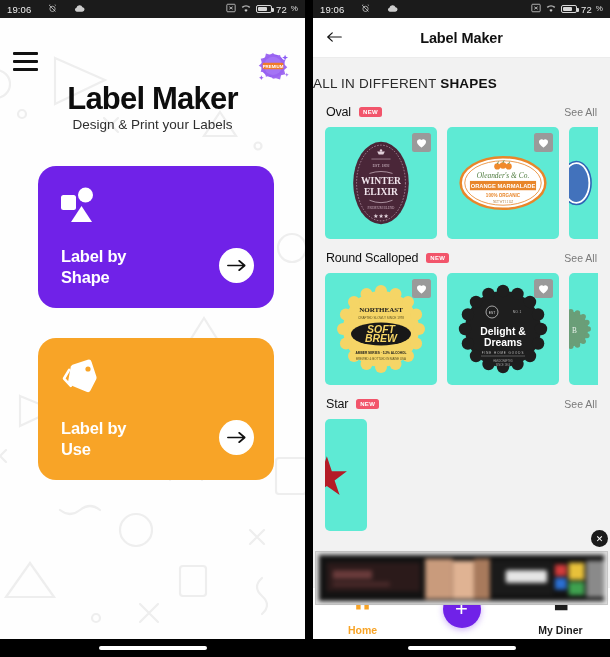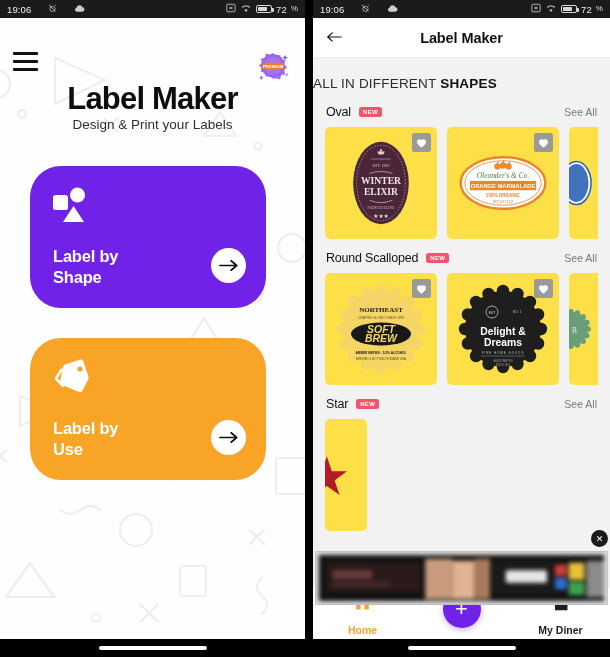--- a/index.html
+++ b/index.html
@@ -68,22 +68,22 @@
   .app-title {
     position: absolute; top: 63px; left: 0; width: 100%; text-align: center;
     font-size: 31px; font-weight: 800; color: #0d0d0d; letter-spacing: -.8px; z-index: 2;
   }
   .app-sub {
     position: absolute; top: 99px; left: 0; width: 100%; text-align: center;
     font-size: 13.5px; color: #2f2f2f; font-weight: 400; z-index: 2;
   }
 
   .big-card {
-    position: absolute; left: 30px; width: 236px; height: 142px;
-    border-radius: 31px; z-index: 2; overflow: hidden;
+    position: absolute; left: 38px; width: 236px; height: 142px;
+    border-radius: 18px; z-index: 2; overflow: hidden;
   }
   .card-shape { top: 148px; background: #7022E8; }
   .card-use   { top: 320px; background: #F8A427; }
 
   .card-icon { position: absolute; left: 22px; top: 20px; width: 40px; height: 40px; }
   .card-label {
     position: absolute; left: 23px; bottom: 20px;
     font-size: 16.5px; font-weight: 800; color: #fff; line-height: 1.28;
     letter-spacing: -.2px;
   }
@@ -122,21 +122,21 @@
     margin-left: 8px; background: #F2556B; color: #fff; font-size: 6px; font-weight: 700;
     padding: 2px 4px; border-radius: 2.5px; letter-spacing: .4px; line-height: 1;
   }
   .see-all {
     margin-left: auto; font-size: 10.5px; color: #7a7a7a; font-weight: 400;
   }
   .row {
     display: flex; gap: 10px; margin-bottom: 12px; overflow: hidden;
   }
   .tile {
-    flex: 0 0 auto; width: 112px; height: 112px; background: #fde047;
+    flex: 0 0 auto; width: 112px; height: 112px; background: #5eead4;
     border-radius: 5px; position: relative; overflow: hidden;
     display: flex; align-items: center; justify-content: center;
   }
   .tile-clip { width: 42px; overflow: hidden; }
   .fav {
     position: absolute; right: 6px; top: 6px; width: 19px; height: 19px;
     background: #9a9a9a; border-radius: 2.5px;
     display: flex; align-items: center; justify-content: center; z-index: 2;
   }
   .label-art { width: 80px; height: 92px; display:block; }

